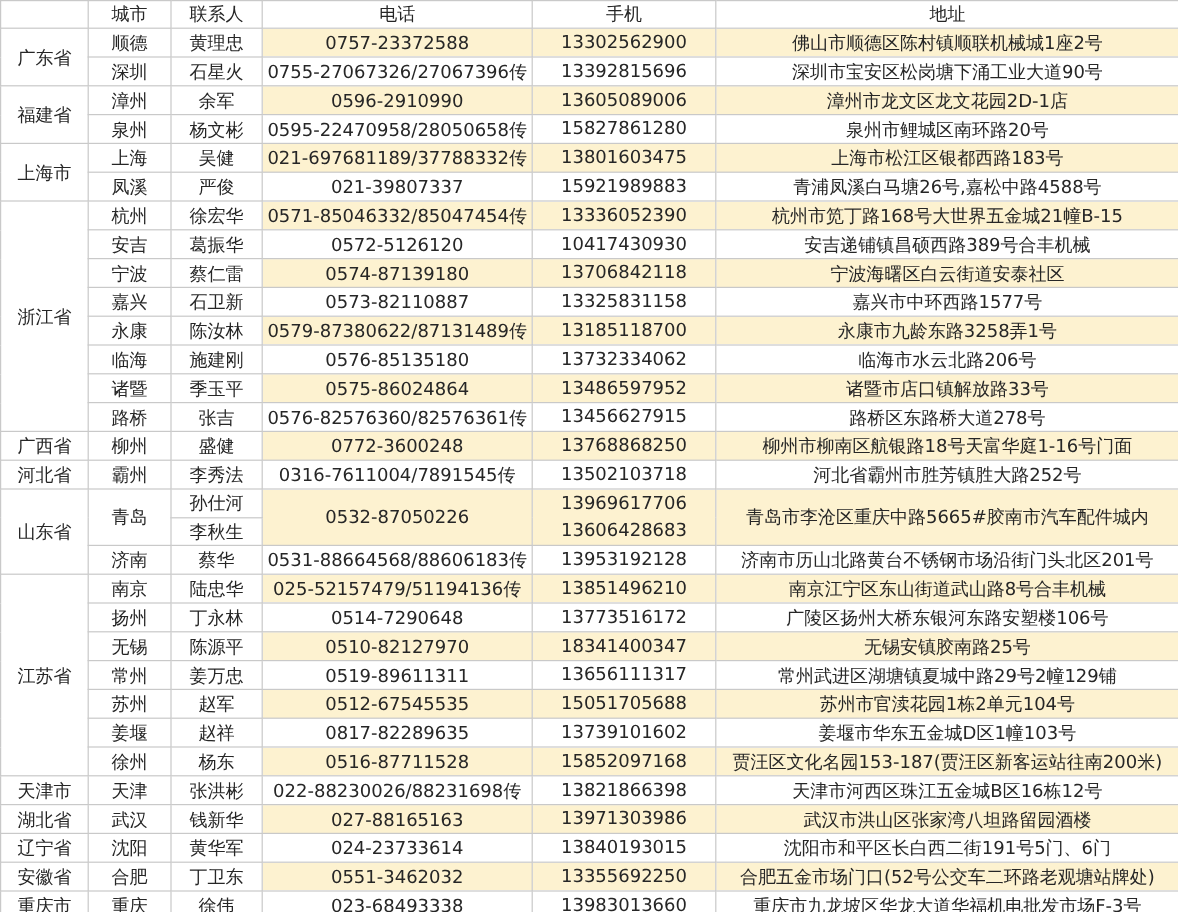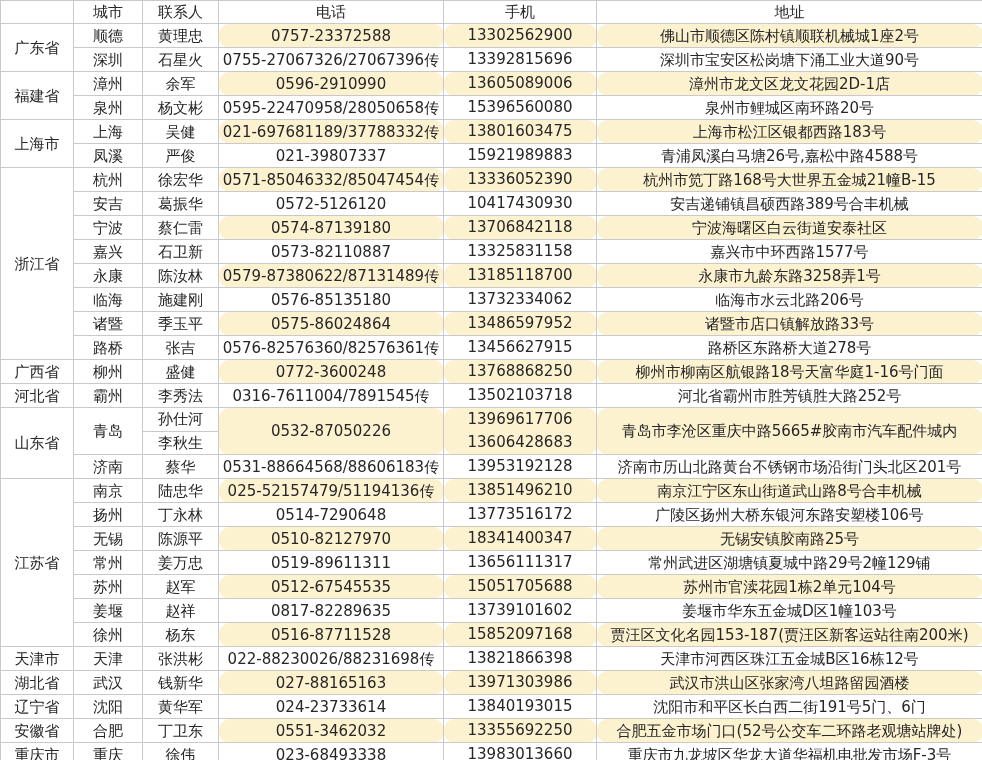--- a/index.html
+++ b/index.html
@@ -32,21 +32,21 @@
     padding: 0 2px;
     text-align: center;
     vertical-align: middle;
     font-size: 15px;
     font-weight: normal;
     color: var(--text);
     white-space: nowrap;
     overflow: hidden;
     line-height: 22px;
   }
-  td.stripe { background: var(--stripe); border-radius: 11px; }
+  td.stripe { background: var(--stripe); }
   td .mline { height: 23px; line-height: 23px; }
 </style>
 </head>
 <body>
 
 <table>
   <colgroup>
     <col class="c-province">
     <col class="c-city">
     <col class="c-contact">
@@ -92,21 +92,21 @@
         <td class="stripe">
           <div class="mline">13605089006</div>
         </td>
         <td class="stripe">漳州市龙文区龙文花园2D-1店</td>
       </tr>
       <tr>
         <td>泉州</td>
         <td>杨文彬</td>
         <td>0595-22470958/28050658传</td>
         <td>
-          <div class="mline">15396560080</div>
+          <div class="mline">15827861280</div>
         </td>
         <td>泉州市鲤城区南环路20号</td>
       </tr>
       <tr>
         <td rowspan="2">上海市</td>
         <td>上海</td>
         <td>吴健</td>
         <td class="stripe">021-697681189/37788332传</td>
         <td class="stripe">
           <div class="mline">13801603475</div>

